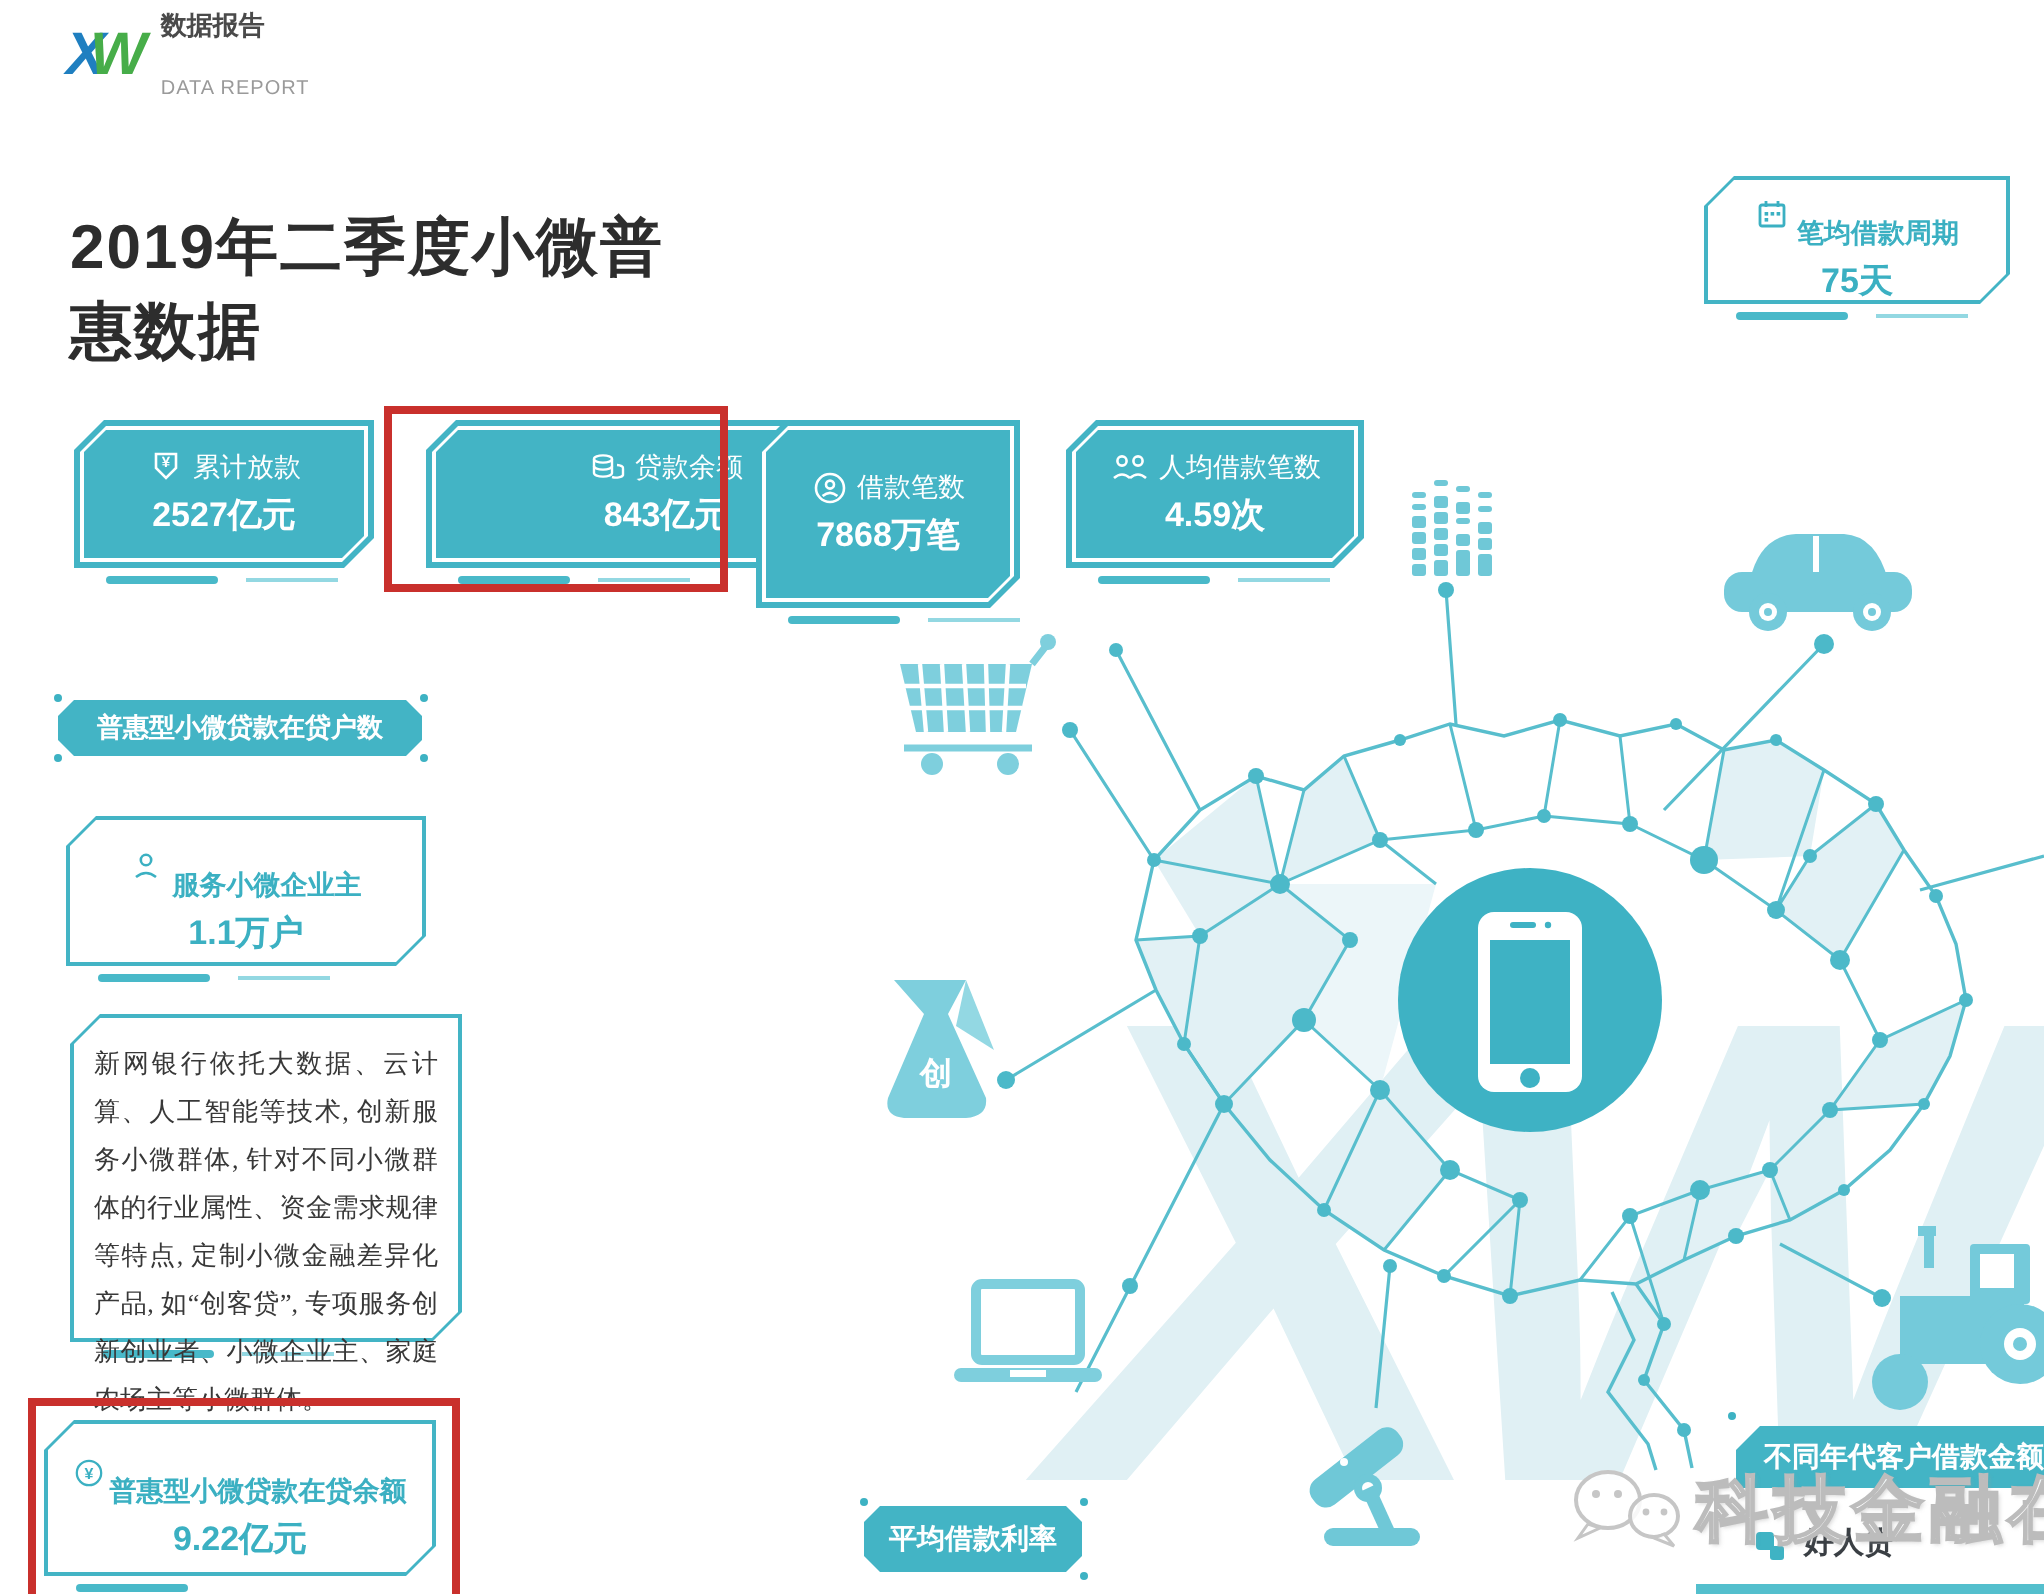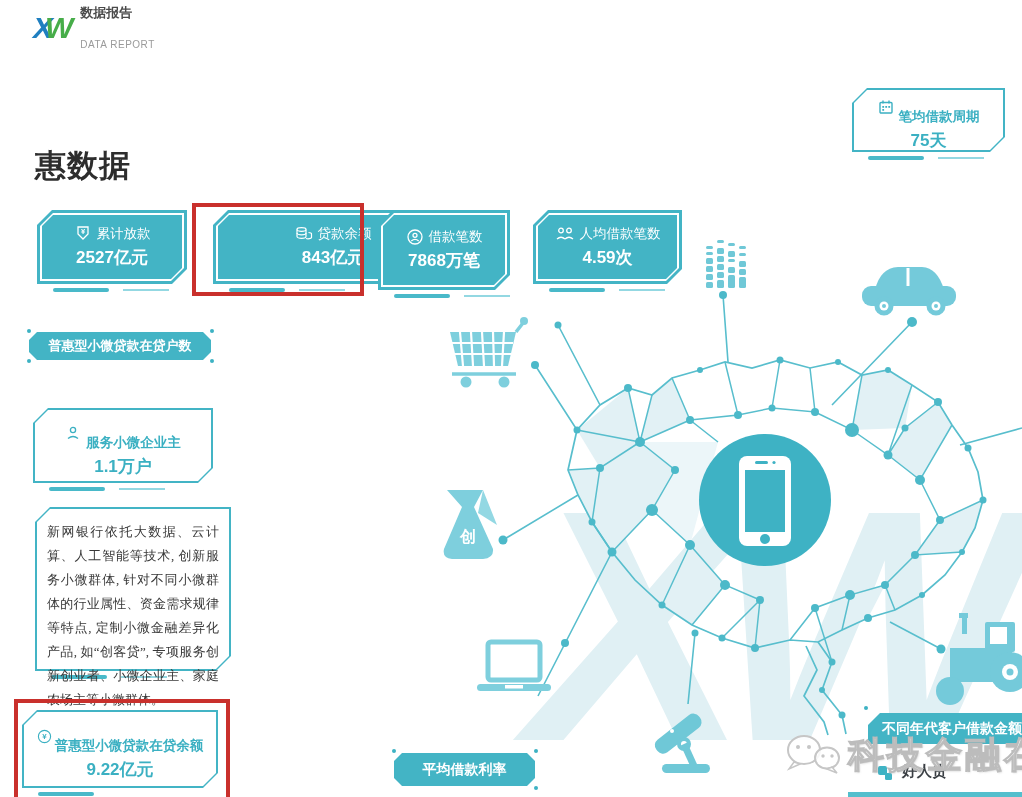--- a/index.html
+++ b/index.html
@@ -64,21 +64,21 @@
 <div class="page">
 
   <div class="logo">
     <div class="logo-mark"><span class="logo-x">X</span><span class="logo-w">W</span></div>
     <div class="brand">
       <span class="brand-cn">数据报告</span>
       <span class="brand-en">DATA REPORT</span>
     </div>
   </div>
 
-  <h1 class="title"><br><span>惠数据</span></h1>
+  <h1 class="title"><span>2019年二季度小微普</span><br><span>惠数据</span></h1>
 
   <svg class="illustration" viewBox="420 180 602 617">
     <g>
       <text x="528" y="740" font-size="330" font-weight="bold" font-style="italic" letter-spacing="-34" fill="#e0f0f4">XW</text>
     </g>
     <g>
       <g fill="#e2f1f5" stroke="none">
         <path d="M577,430 L628,388 L640,442 L600,468 Z"></path>
         <path d="M568,470 L600,468 L592,522 L578,495 Z"></path>
         <path d="M600,468 L640,442 L675,470 L652,510 L612,552 L592,522 Z"></path>
@@ -282,21 +282,21 @@
           <path d="M2,4.5 V8 A4.5,1.8 0 0 0 11,8 V4.5"></path>
           <path d="M2,8 V11.5 A4.5,1.8 0 0 0 11,11.5 V8"></path>
           <path d="M13.5,7.5 A3.5,1.5 0 0 1 16.5,9.2 V12.5 A3.5,1.5 0 0 1 11,13.5"></path>
         </svg>
         <span class="lbl">贷款余额</span>
       </div>
       <span class="val">843亿元</span>
     </div>
   </div>
 
-  <div class="cutbox tealbox" style="left:378px;top:210px;width:132px;height:80px;">
+  <div class="cutbox tealbox" style="left:378px;top:210px;width:132px;height:94px;">
     <i class="l1"></i>
       <i class="l2"></i>
       <i class="l3"></i>
     <i class="bar-a"></i>
       <i class="bar-b"></i>
     <div class="content">
       <div class="row">
         <svg width="18" height="18" viewBox="0 0 18 18" fill="none" stroke="#fff" stroke-width="1.3">
           <circle cx="9" cy="9" r="7"></circle>
           <circle cx="9" cy="7.3" r="2"></circle>
@@ -321,21 +321,21 @@
             <path d="M2,13 Q6,9.5 10,13"></path>
           <circle cx="14" cy="4.5" r="2.3"></circle>
             <path d="M10,13 Q14,9.5 18,13"></path>
         </svg>
         <span class="lbl">人均借款笔数</span>
       </div>
       <span class="val">4.59次</span>
     </div>
   </div>
 
-  <div class="tagwrap" style="left:29px;top:332px;width:182px;height:28px;">
+  <div class="tagwrap" style="left:29px;top:350px;width:182px;height:28px;">
     <div class="tag">
         <span>普惠型小微贷款在贷户数</span>
       </div>
     <i class="dot" style="left:-2px;top:-3px;"></i>
     <i class="dot" style="right:-3px;top:-3px;"></i>
     <i class="dot" style="left:-2px;bottom:-3px;"></i>
     <i class="dot" style="right:-3px;bottom:-3px;"></i>
   </div>
 
   <div class="cutbox whitebox" style="left:33px;top:408px;width:180px;height:75px;">
@@ -377,21 +377,21 @@
         </svg>
         <span class="lbl">普惠型小微贷款在贷余额</span>
       </div>
       <span class="val">9.22亿元</span>
     </div>
   </div>
 
   <div class="red-frame" style="left:192px;top:203px;width:164px;height:85px;"></div>
   <div class="red-frame" style="left:14px;top:699px;width:208px;height:94px;"></div>
 
-  <div class="tagwrap" style="left:394px;top:753px;width:109px;height:33px;padding-left:32px;">
+  <div class="tagwrap" style="left:432px;top:753px;width:109px;height:33px;">
     <div class="tag" style="font-size:14px;">
         <span>平均借款利率</span>
       </div>
     <i class="dot" style="left:-2px;top:-4px;"></i>
     <i class="dot" style="right:-3px;top:-4px;"></i>
     <i class="dot" style="right:-3px;bottom:-4px;"></i>
   </div>
 
   <div class="gen-tag">
     <span>不同年代客户借款金额</span>

